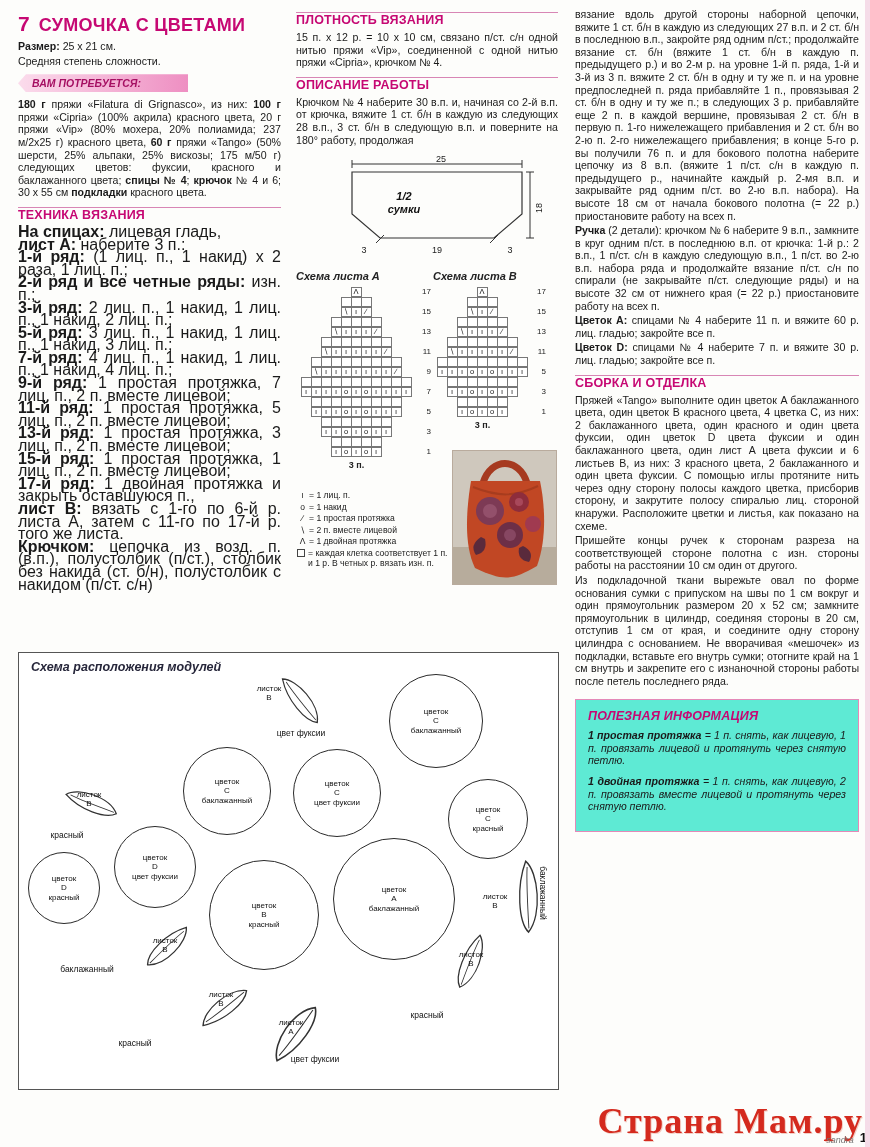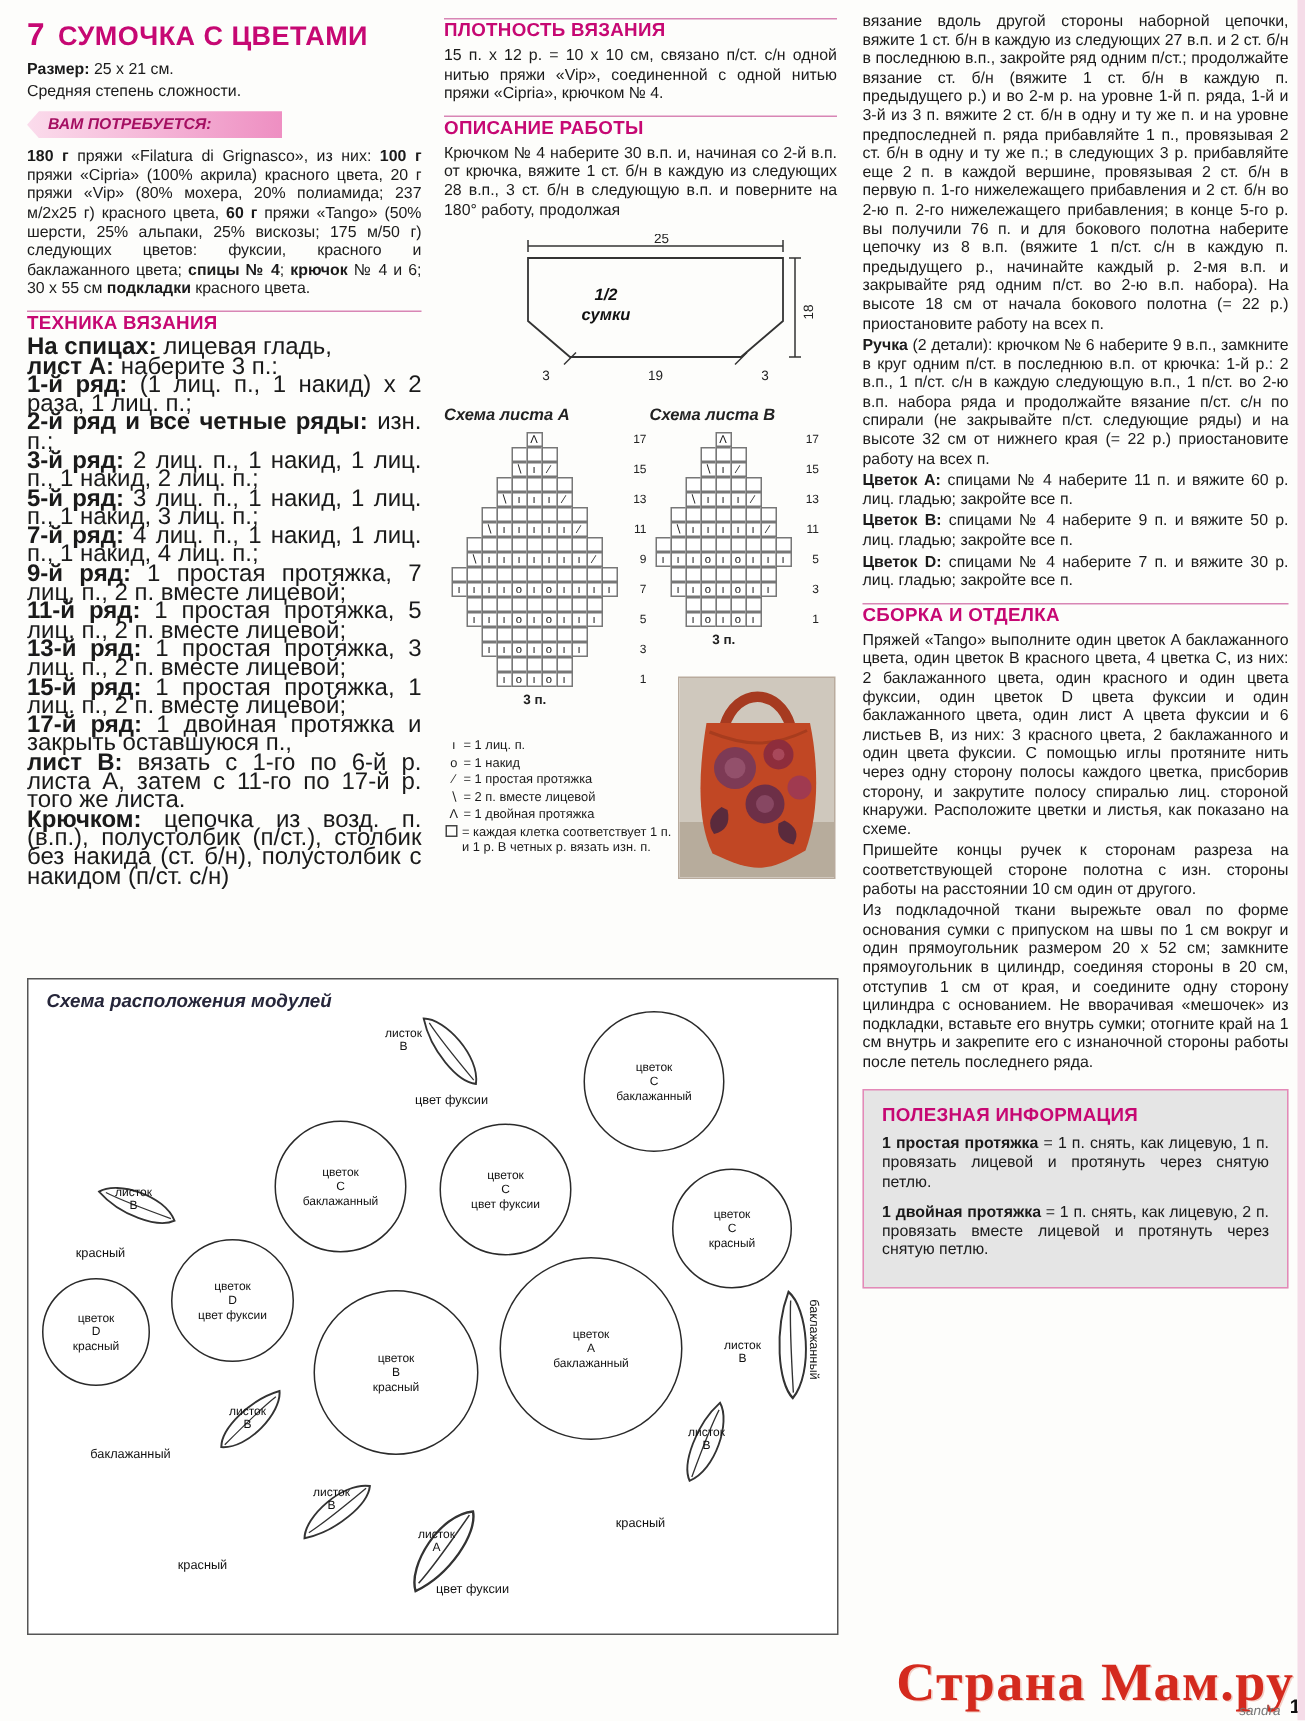--- a/index.html
+++ b/index.html
@@ -45,21 +45,21 @@
   .schema-box{position:absolute;left:18px;top:652px;width:541px;height:438px;border:1px solid #555;background:#fff;}
   .schema-title{position:absolute;left:12px;top:7px;font-size:12.5px;font-weight:bold;font-style:italic;color:#26263a;}
   .mod-circle{position:absolute;border:1.3px solid #2a2a2a;border-radius:50%;background:#fff;
               display:flex;flex-direction:column;align-items:center;justify-content:center;
               font-size:8px;line-height:9.5px;text-align:center;color:#111;}
   .mod-leaf{position:absolute;}
   .mod-label{position:absolute;font-size:8px;line-height:9px;text-align:center;color:#111;
              transform:translate(-50%,-50%);}
   .mod-cap{position:absolute;font-size:8.5px;color:#111;white-space:nowrap;}
   
-  .info-box{border:1px solid #e489b8;padding:9px 12px 10px 12px;margin-top:12px;background:#e5e5e5;}
+  .info-box{border:1px solid #e489b8;padding:9px 12px 10px 12px;margin-top:12px;background:#5eead4;font-style:italic;}
   .info-box .sec-header{border-top:none;padding-top:0;margin:0 0 6px 0;}
   .info-box p{margin-bottom:8px;}
   .watermark{position:absolute;left:575px;top:1100px;width:288px;text-align:right;
              font-family:"Liberation Serif","DejaVu Serif",serif;font-weight:bold;
              font-size:36px;color:#d42a1e;letter-spacing:1px;text-shadow:1px 1px 0 #f3cfc6;}
   .page-footer{position:absolute;right:3px;bottom:2px;display:flex;align-items:flex-end;gap:6px;}
   .brand{font-size:9px;font-style:italic;color:#777;}
   .pageno{font-size:13px;font-weight:bold;color:#111;}
   .edge-strip{position:absolute;right:0;top:0;width:5px;height:1147px;background:#f5dcе8;background:#f5dce8;}
 </style>
@@ -444,21 +444,20 @@
       </svg>
     </div>
   </div>
 </div>
 
 <div class="col" style="left:575px;top:8px;width:284px;">
   <p class="body">вязание вдоль другой стороны наборной цепочки, вяжите 1 ст. б/н в каждую из следующих 27 в.п. и 2 ст. б/н в последнюю в.п., закройте ряд одним п/ст.; продолжайте вязание ст. б/н (вяжите 1 ст. б/н в каждую п. предыдущего р.) и во 2-м р. на уровне 1-й п. ряда, 1-й и 3-й из 3 п. вяжите 2 ст. б/н в одну и ту же п. и на уровне предпоследней п. ряда прибавляйте 1 п., провязывая 2 ст. б/н в одну и ту же п.; в следующих 3 р. прибавляйте еще 2 п. в каждой вершине, провязывая 2 ст. б/н в первую п. 1-го нижележащего прибавления и 2 ст. б/н во 2-ю п. 2-го нижележащего прибавления; в конце 5-го р. вы получили 76 п. и для бокового полотна наберите цепочку из 8 в.п. (вяжите 1 п/ст. с/н в каждую п. предыдущего р., начинайте каждый р. 2-мя в.п. и закрывайте ряд одним п/ст. во 2-ю в.п. набора). На высоте 18 см от начала бокового полотна (= 22 р.) приостановите работу на всех п.</p>
   <div>
       <p class="body"><b>Ручка </b>(2 детали): крючком № 6 наберите 9 в.п., замкните в круг одним п/ст. в последнюю в.п. от крючка: 1-й р.: 2 в.п., 1 п/ст. с/н в каждую следующую в.п., 1 п/ст. во 2-ю в.п. набора ряда и продолжайте вязание п/ст. с/н по спирали (не закрывайте п/ст. следующие ряды) и на высоте 32 см от нижнего края (= 22 р.) приостановите работу на всех п.</p>
       <p class="body"><b>Цветок A: </b>спицами № 4 наберите 11 п. и вяжите 60 р. лиц. гладью; закройте все п.</p>
-      <p class="body"><b>Цветок B: </b>спицами № 4 наберите 9 п. и вяжите 50 р. лиц. гладью; закройте все п.</p>
       <p class="body"><b>Цветок D: </b>спицами № 4 наберите 7 п. и вяжите 30 р. лиц. гладью; закройте все п.</p>
     </div>
   <div class="sec-header">СБОРКА И ОТДЕЛКА</div>
   <div>
       <p class="body">Пряжей «Tango» выполните один цветок A баклажанного цвета, один цветок B красного цвета, 4 цветка C, из них: 2 баклажанного цвета, один красного и один цвета фуксии, один цветок D цвета фуксии и один баклажанного цвета, один лист A цвета фуксии и 6 листьев B, из них: 3 красного цвета, 2 баклажанного и один цвета фуксии. С помощью иглы протяните нить через одну сторону полосы каждого цветка, присборив сторону, и закрутите полосу спиралью лиц. стороной кнаружи. Расположите цветки и листья, как показано на схеме.</p>
       <p class="body">Пришейте концы ручек к сторонам разреза на соответствующей стороне полотна с изн. стороны работы на расстоянии 10 см один от другого.</p>
       <p class="body">Из подкладочной ткани вырежьте овал по форме основания сумки с припуском на швы по 1 см вокруг и один прямоугольник размером 20 x 52 см; замкните прямоугольник в цилиндр, соединяя стороны в 20 см, отступив 1 см от края, и соедините одну сторону цилиндра с основанием. Не вворачивая «мешочек» из подкладки, вставьте его внутрь сумки; отогните край на 1 см внутрь и закрепите его с изнаночной стороны работы после петель последнего ряда.</p>
     </div>
   <div class="info-box">
     <div class="sec-header">ПОЛЕЗНАЯ ИНФОРМАЦИЯ</div>

